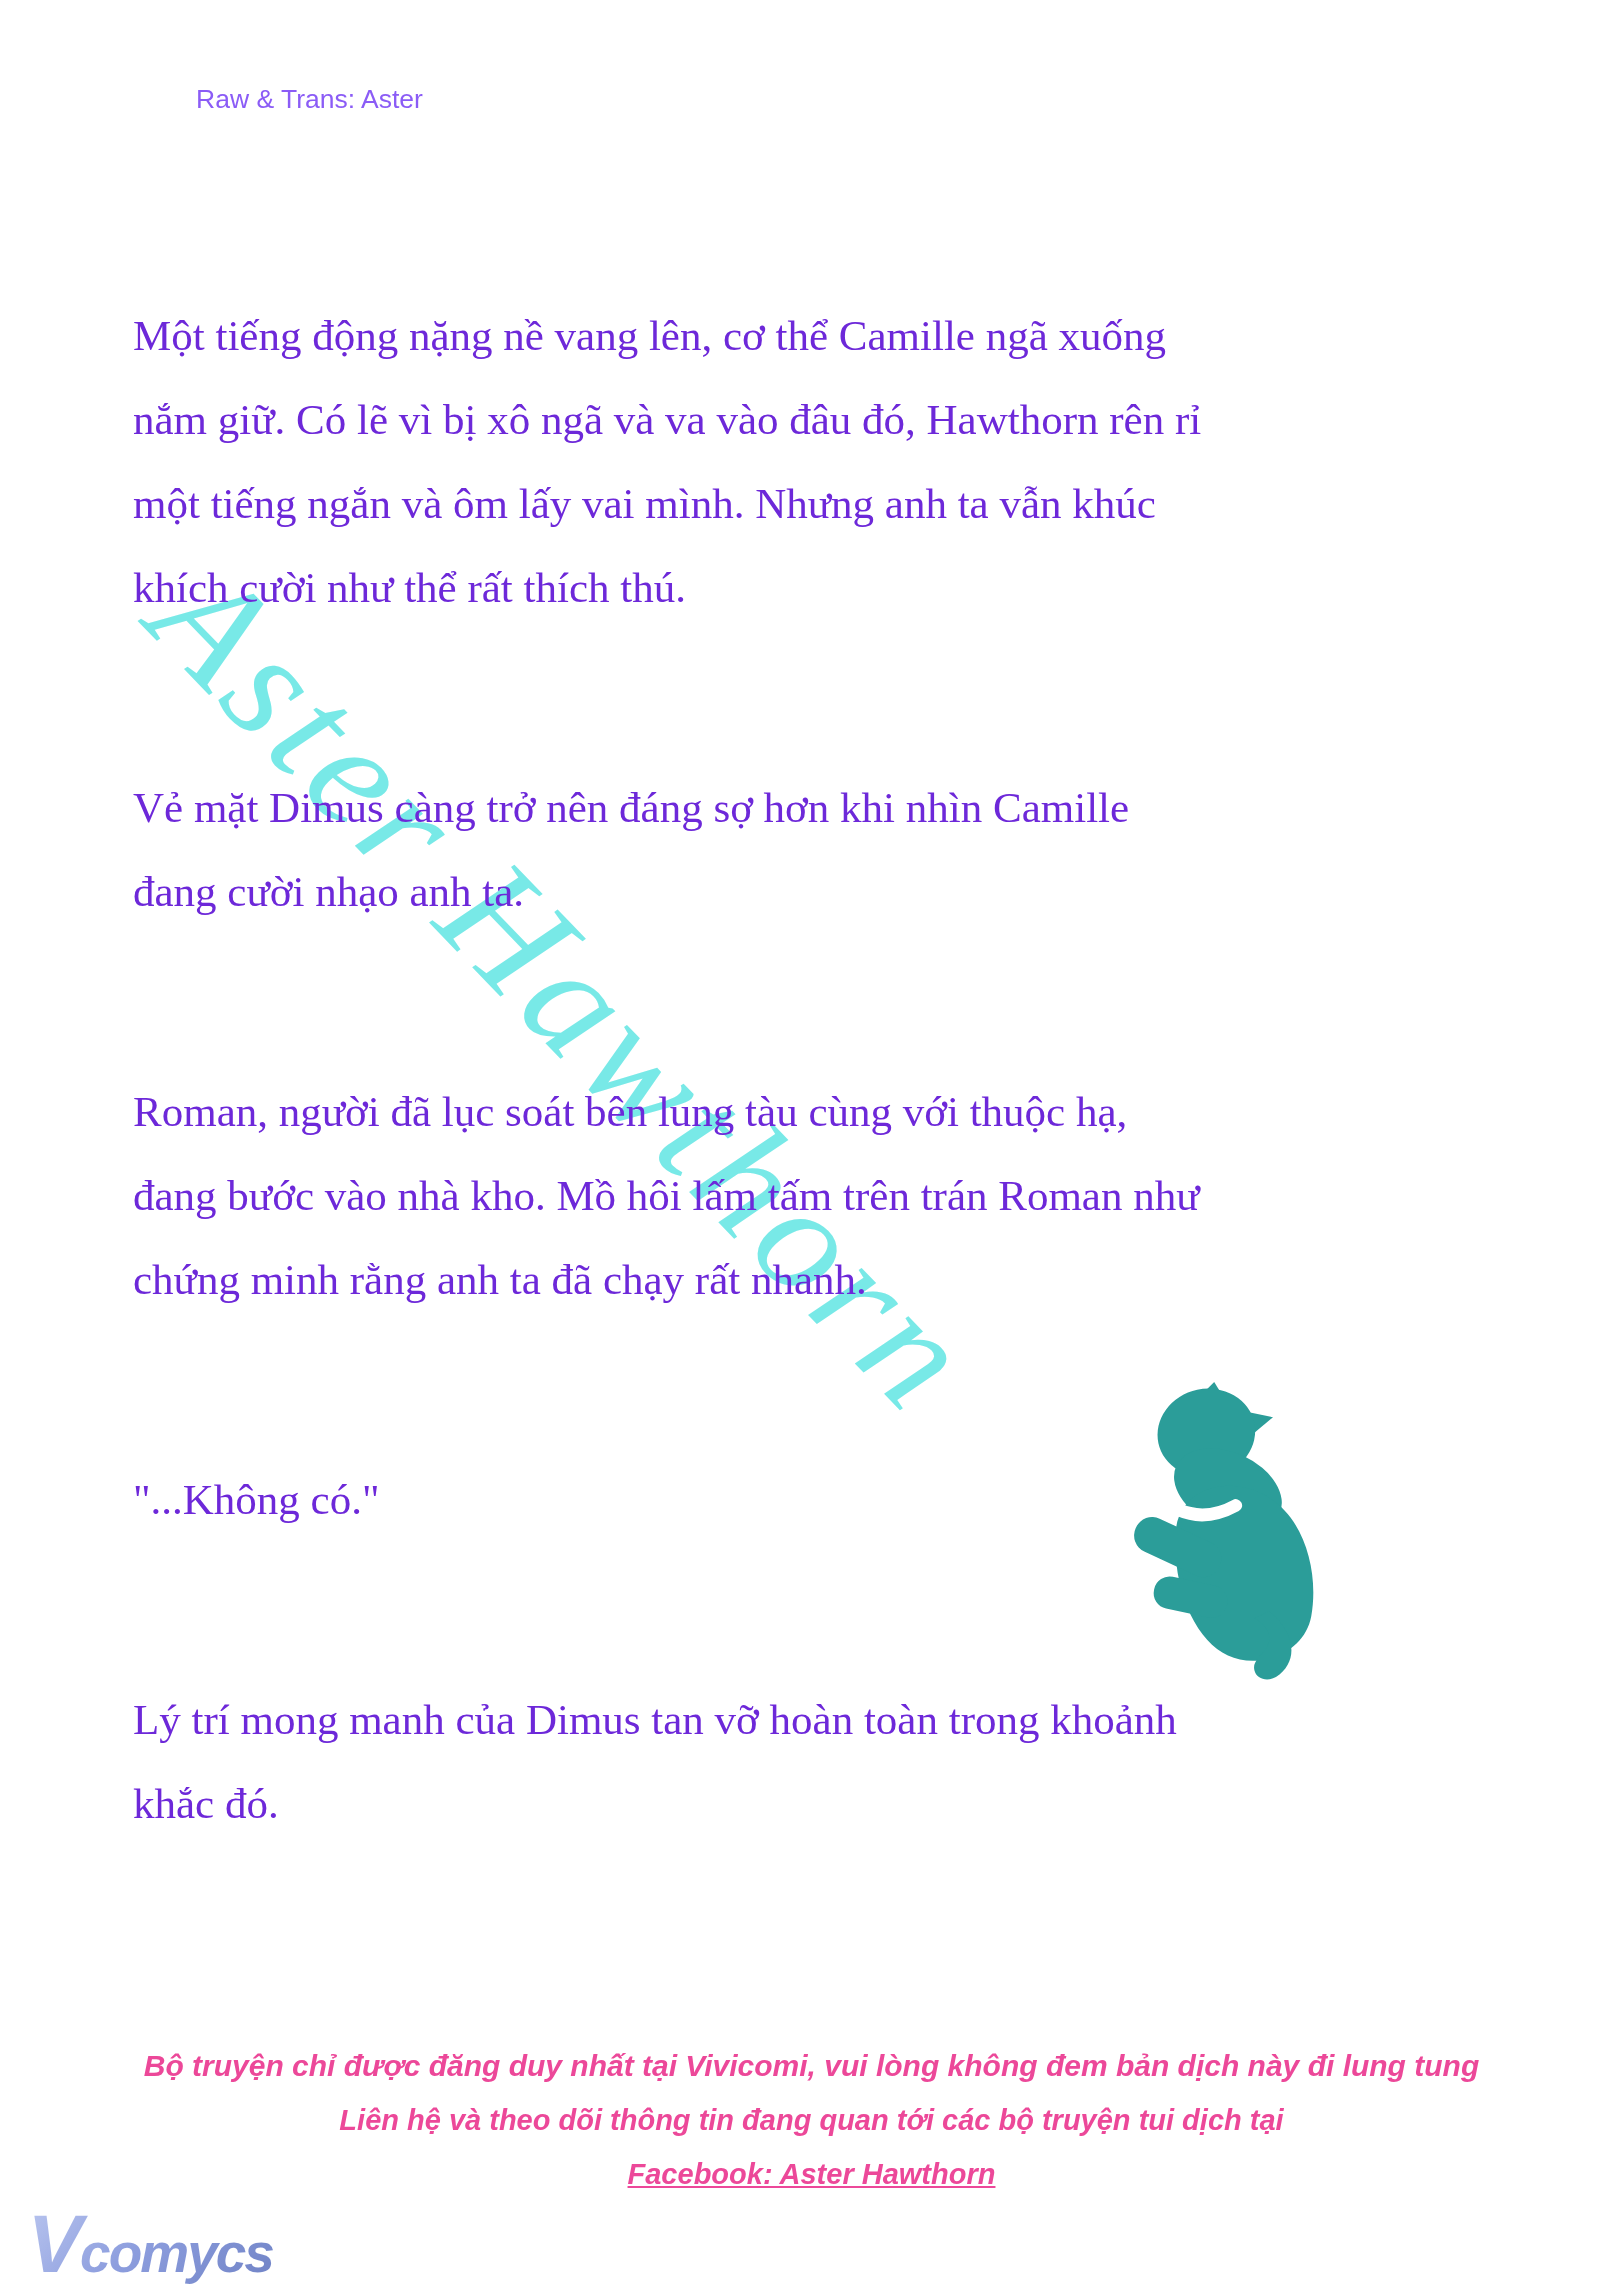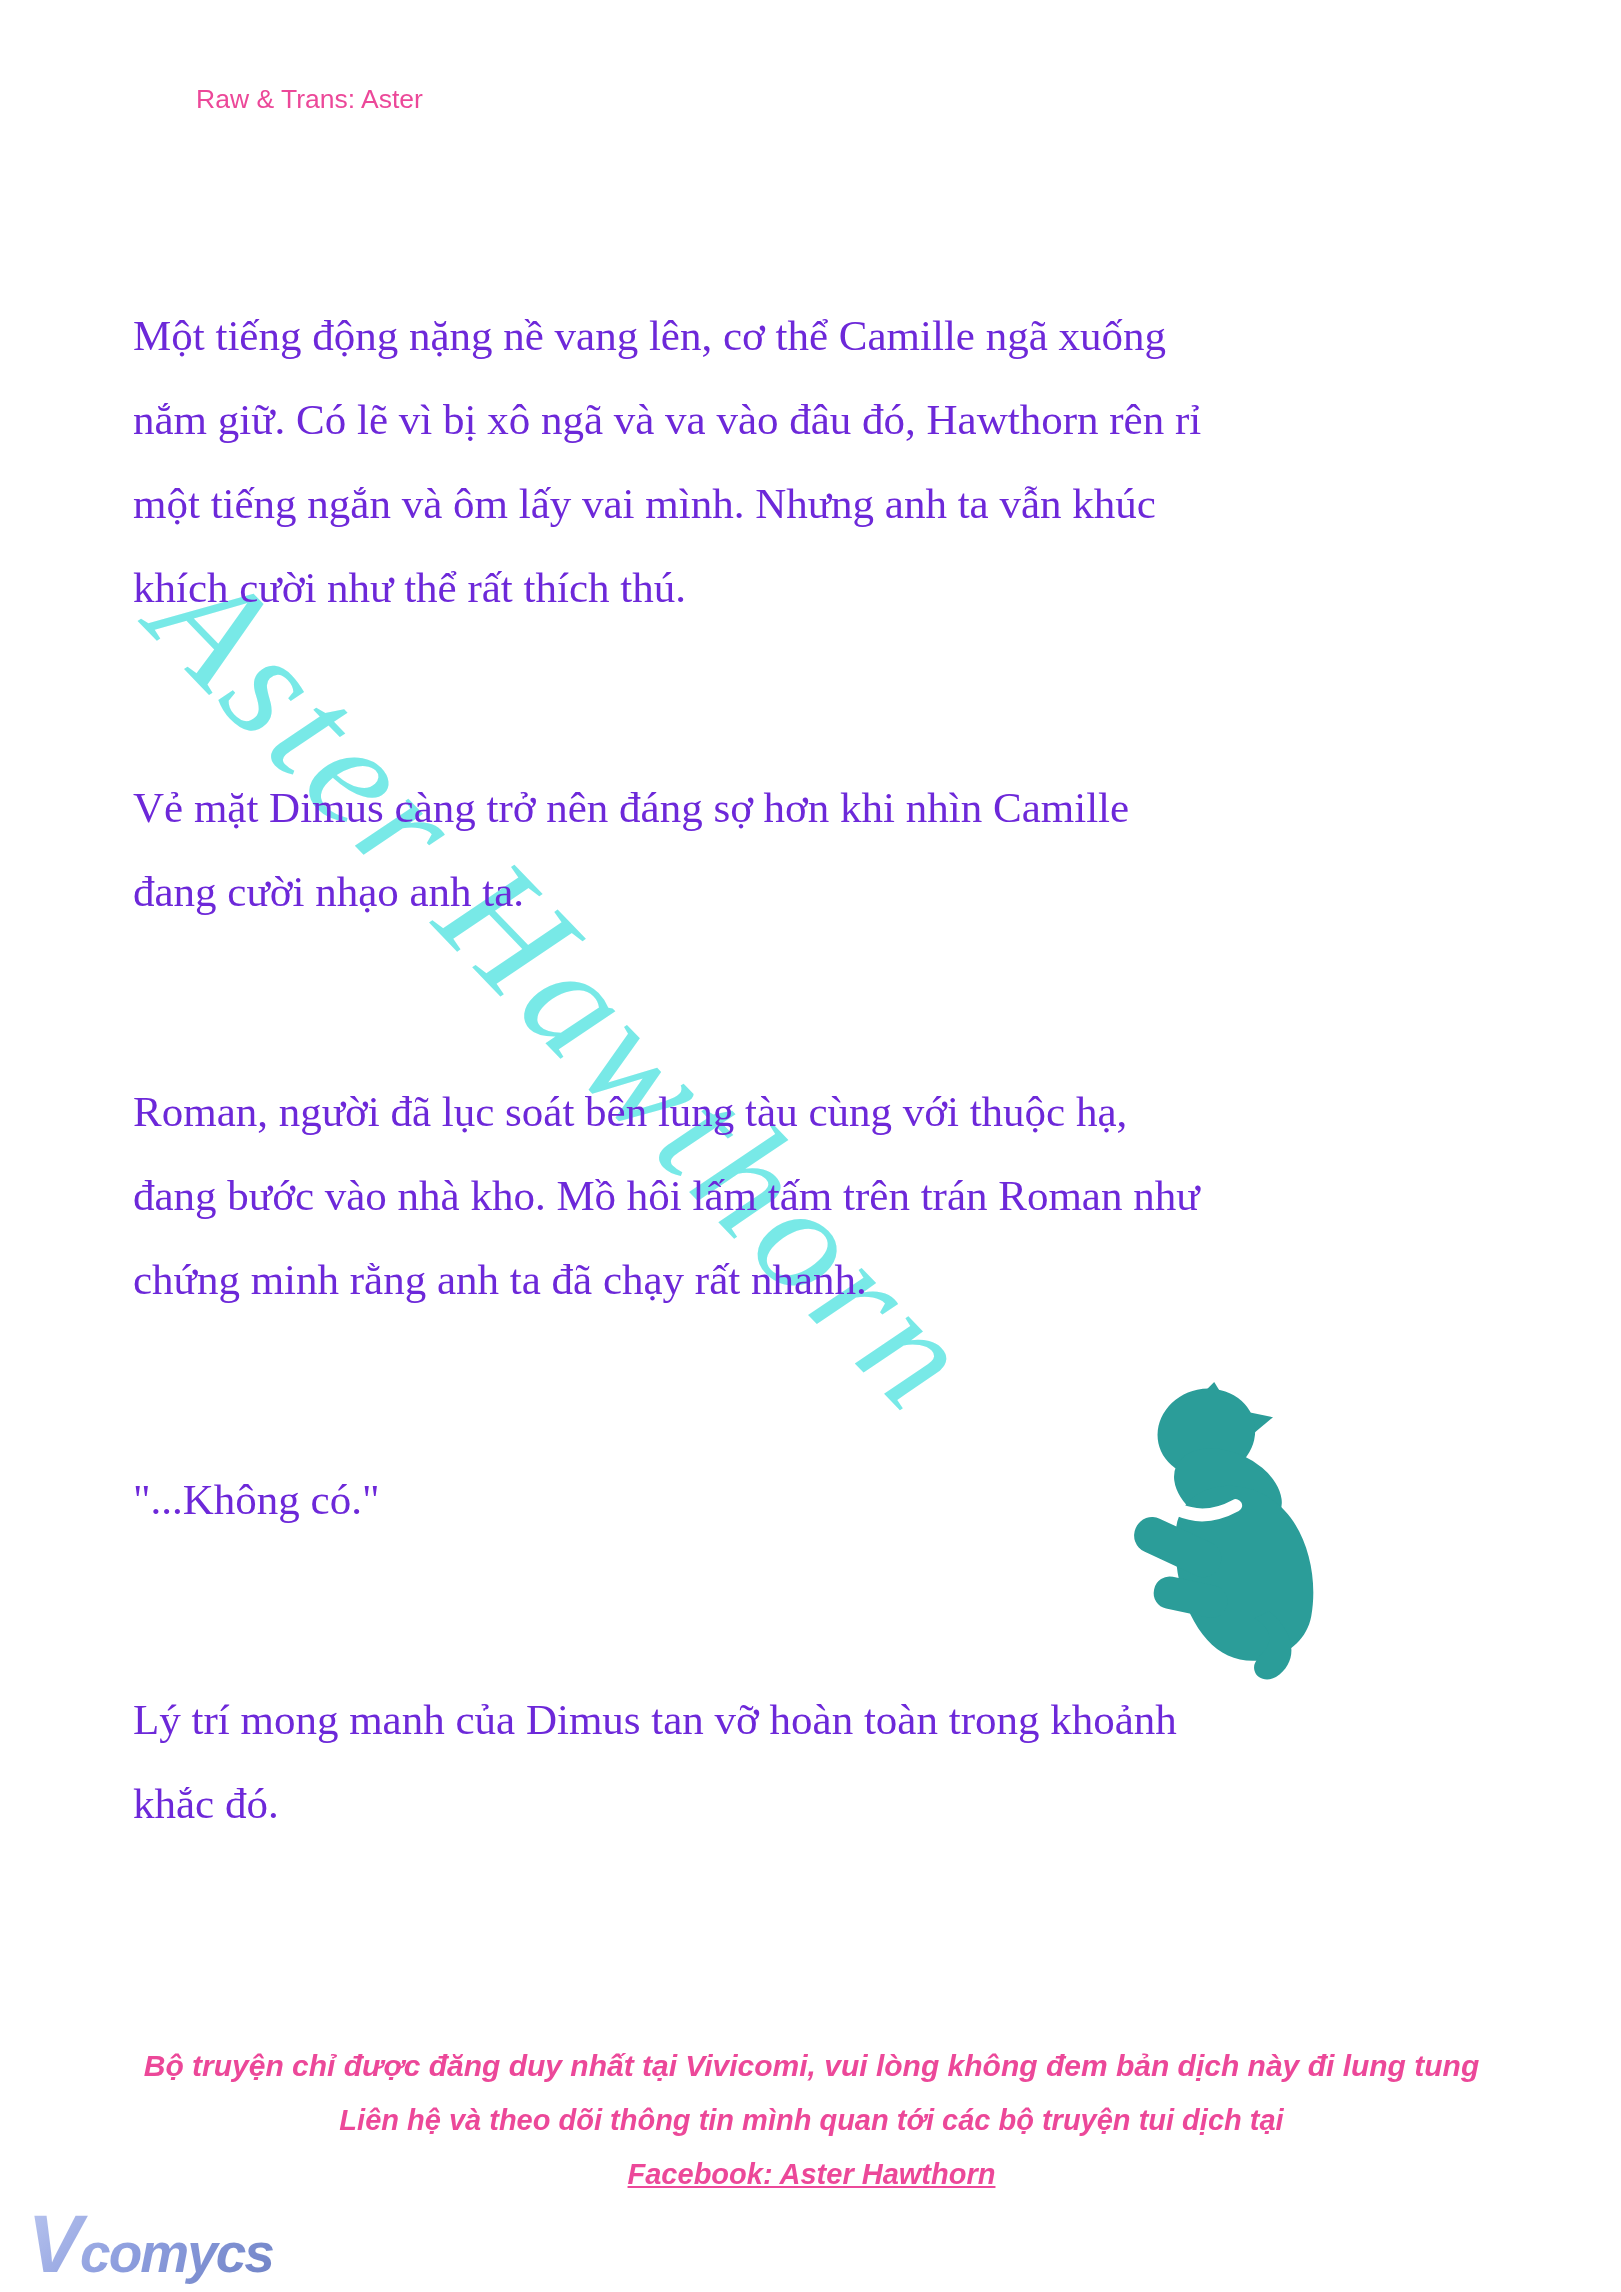--- a/index.html
+++ b/index.html
@@ -10,21 +10,21 @@
     background:#ffffff;
     overflow:hidden;
     font-family:"Liberation Serif","DejaVu Serif",serif;
   }
   
   .header-credit{
     position:absolute;
     left:196px; top:84px;
     font-family:"Liberation Sans","DejaVu Sans",sans-serif;
     font-size:26.5px;
-    color:#ec4899;
+    color:#8b5cf6;
     z-index:3;
     white-space:nowrap;
   }
   
   .watermark{
     position:absolute;
     left:245px; top:529px;
     transform:rotate(46deg);
     transform-origin:0 0;
     font-family:"Liberation Serif","DejaVu Serif",serif;
@@ -144,21 +144,21 @@
       <rect x="32" y="205" width="76" height="33" rx="16" transform="rotate(12 70 221)"></rect>
 
       <path d="M150,236 C178,259 180,288 157,303 C148,308 137,305 135,296 C133,288 140,283 146,275 C155,263 149,251 135,243 Z"></path>
     </g>
 
     <path d="M34,116 Q72,152 116,128" stroke="#ffffff" stroke-width="13" fill="none" stroke-linecap="round"></path>
   </svg>
 
   <div class="footer">
     <div class="f1">Bộ truyện chỉ được đăng duy nhất tại Vivicomi, vui lòng không đem bản dịch này đi lung tung</div>
-    <div class="f2">Liên hệ và theo dõi thông tin mình quan tới các bộ truyện tui dịch tại</div>
+    <div class="f2">Liên hệ và theo dõi thông tin đang quan tới các bộ truyện tui dịch tại</div>
     <div class="f3">Facebook: Aster Hawthorn</div>
   </div>
 
   <div class="logo">
     <span class="logo-initial">V</span><span class="logo-rest">comycs</span>
   </div>
 
 </div>
 
 

